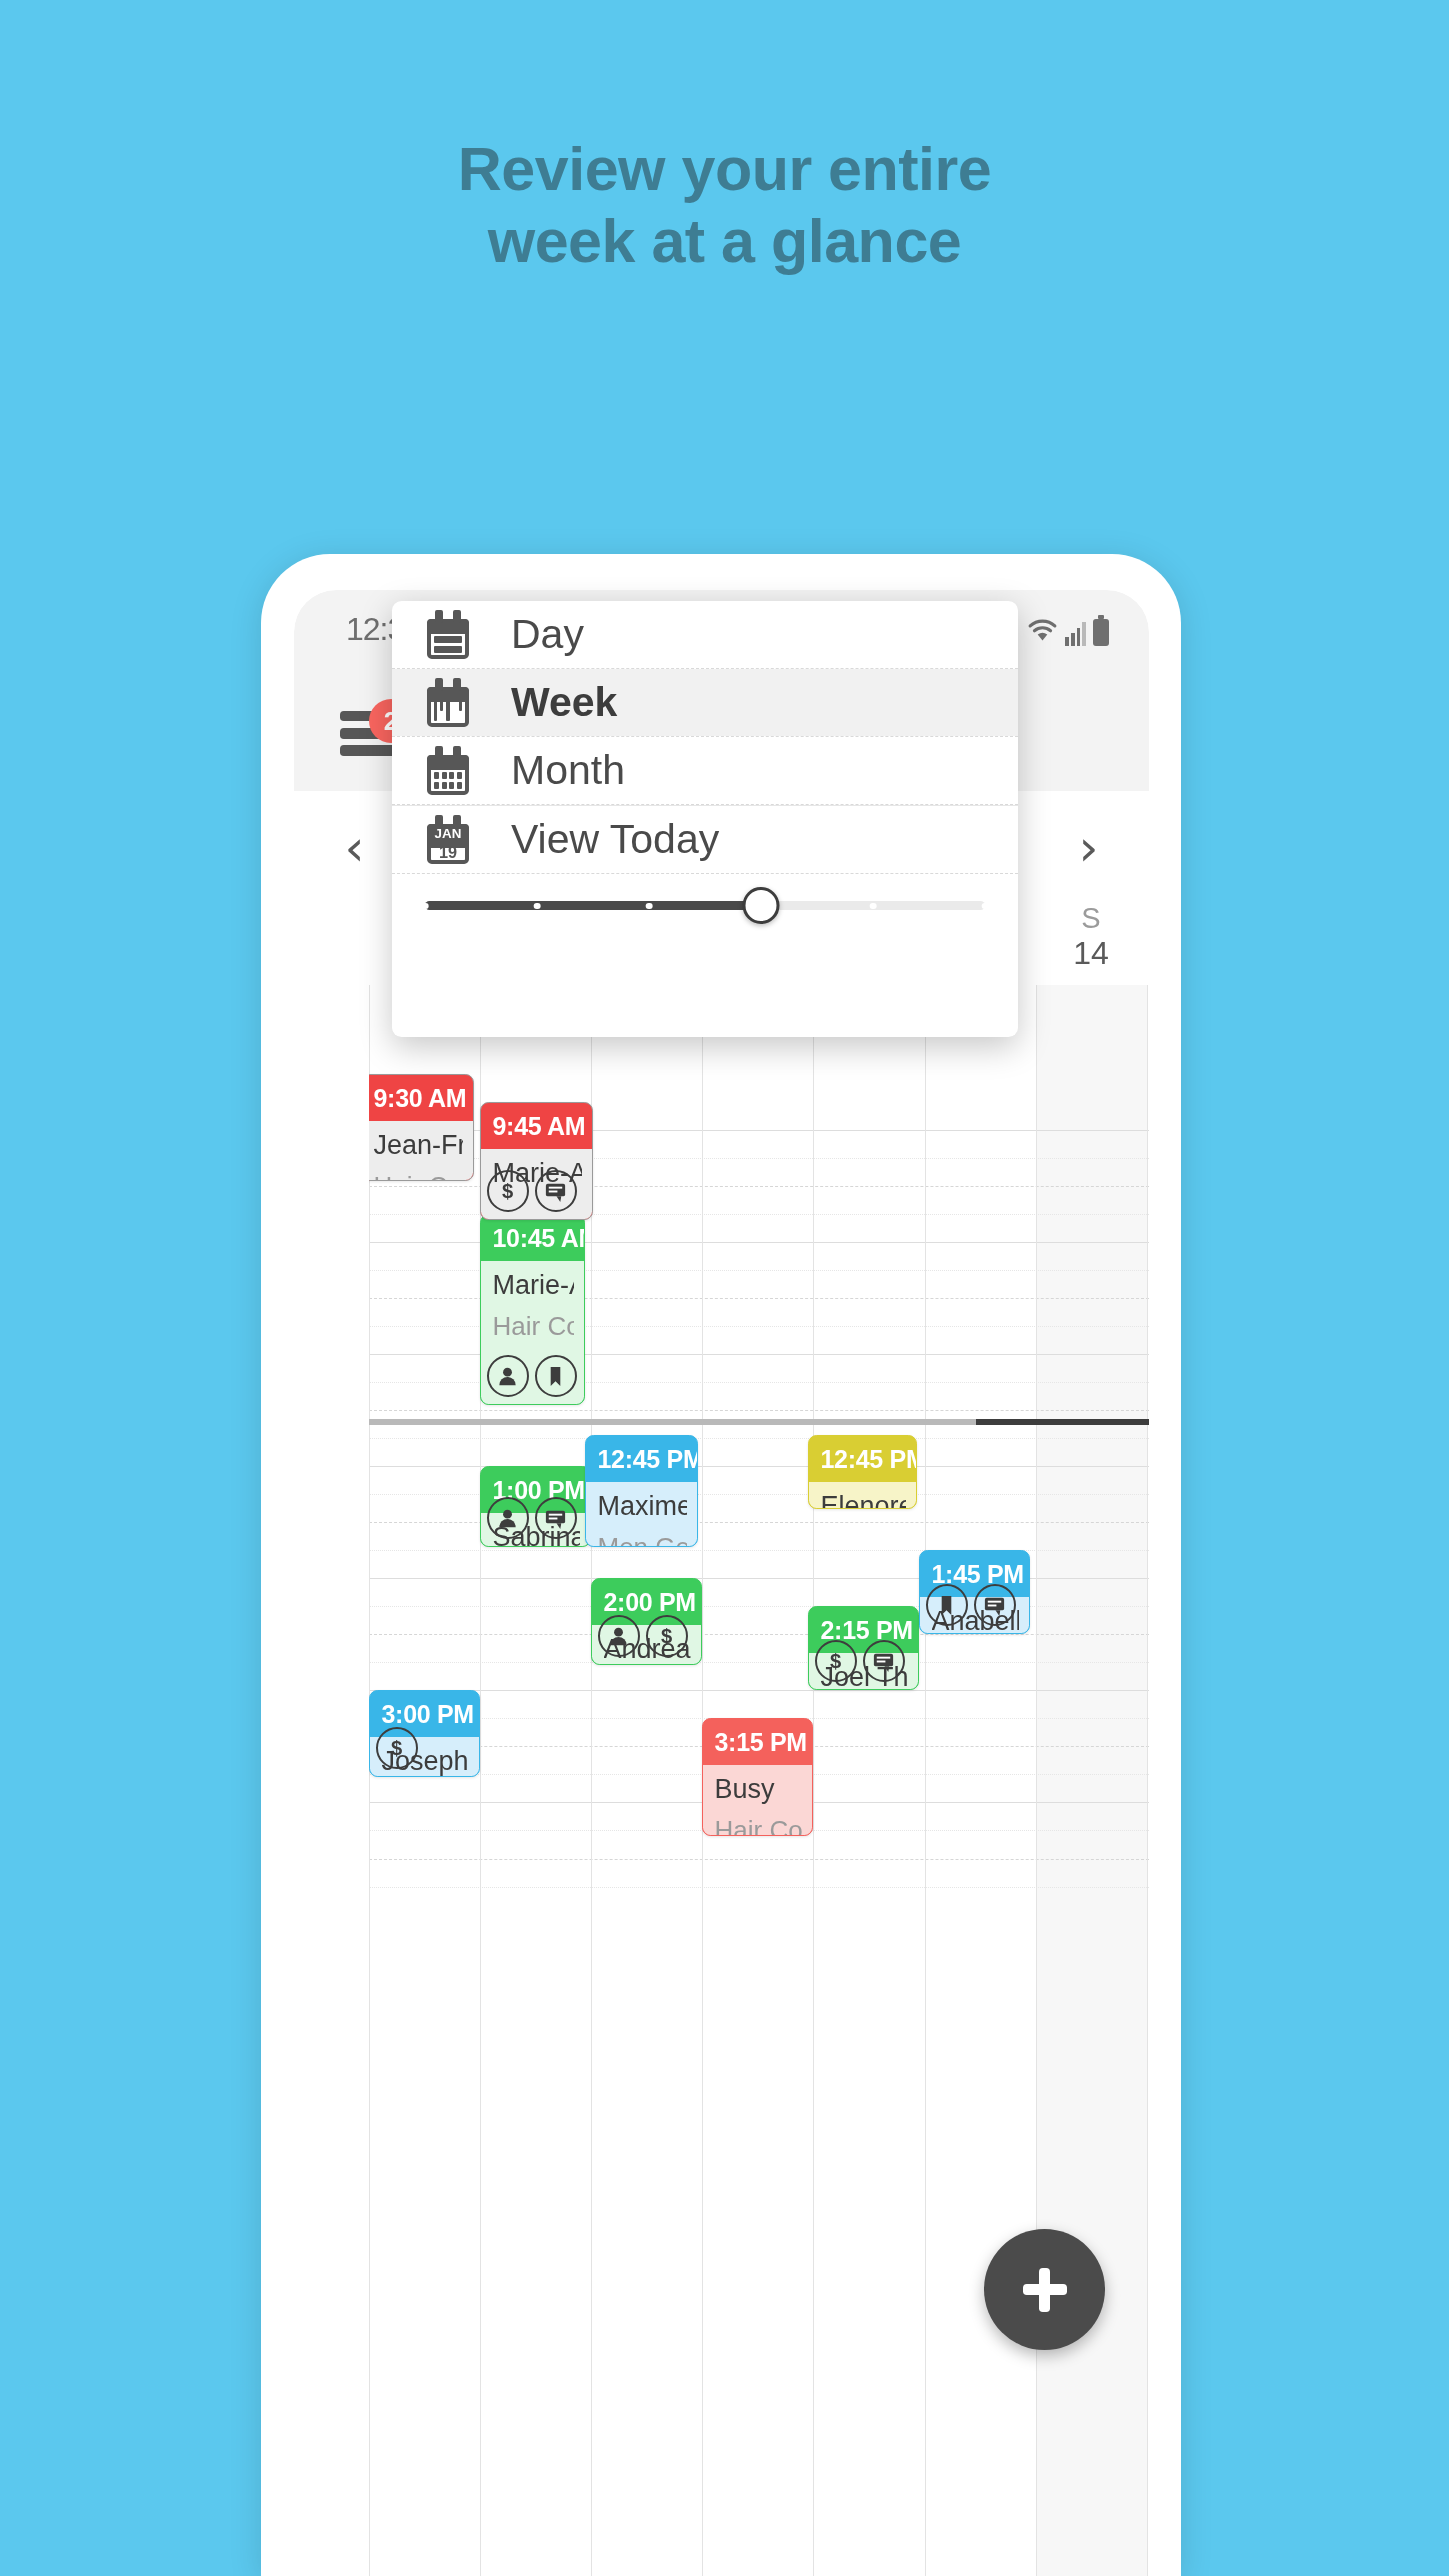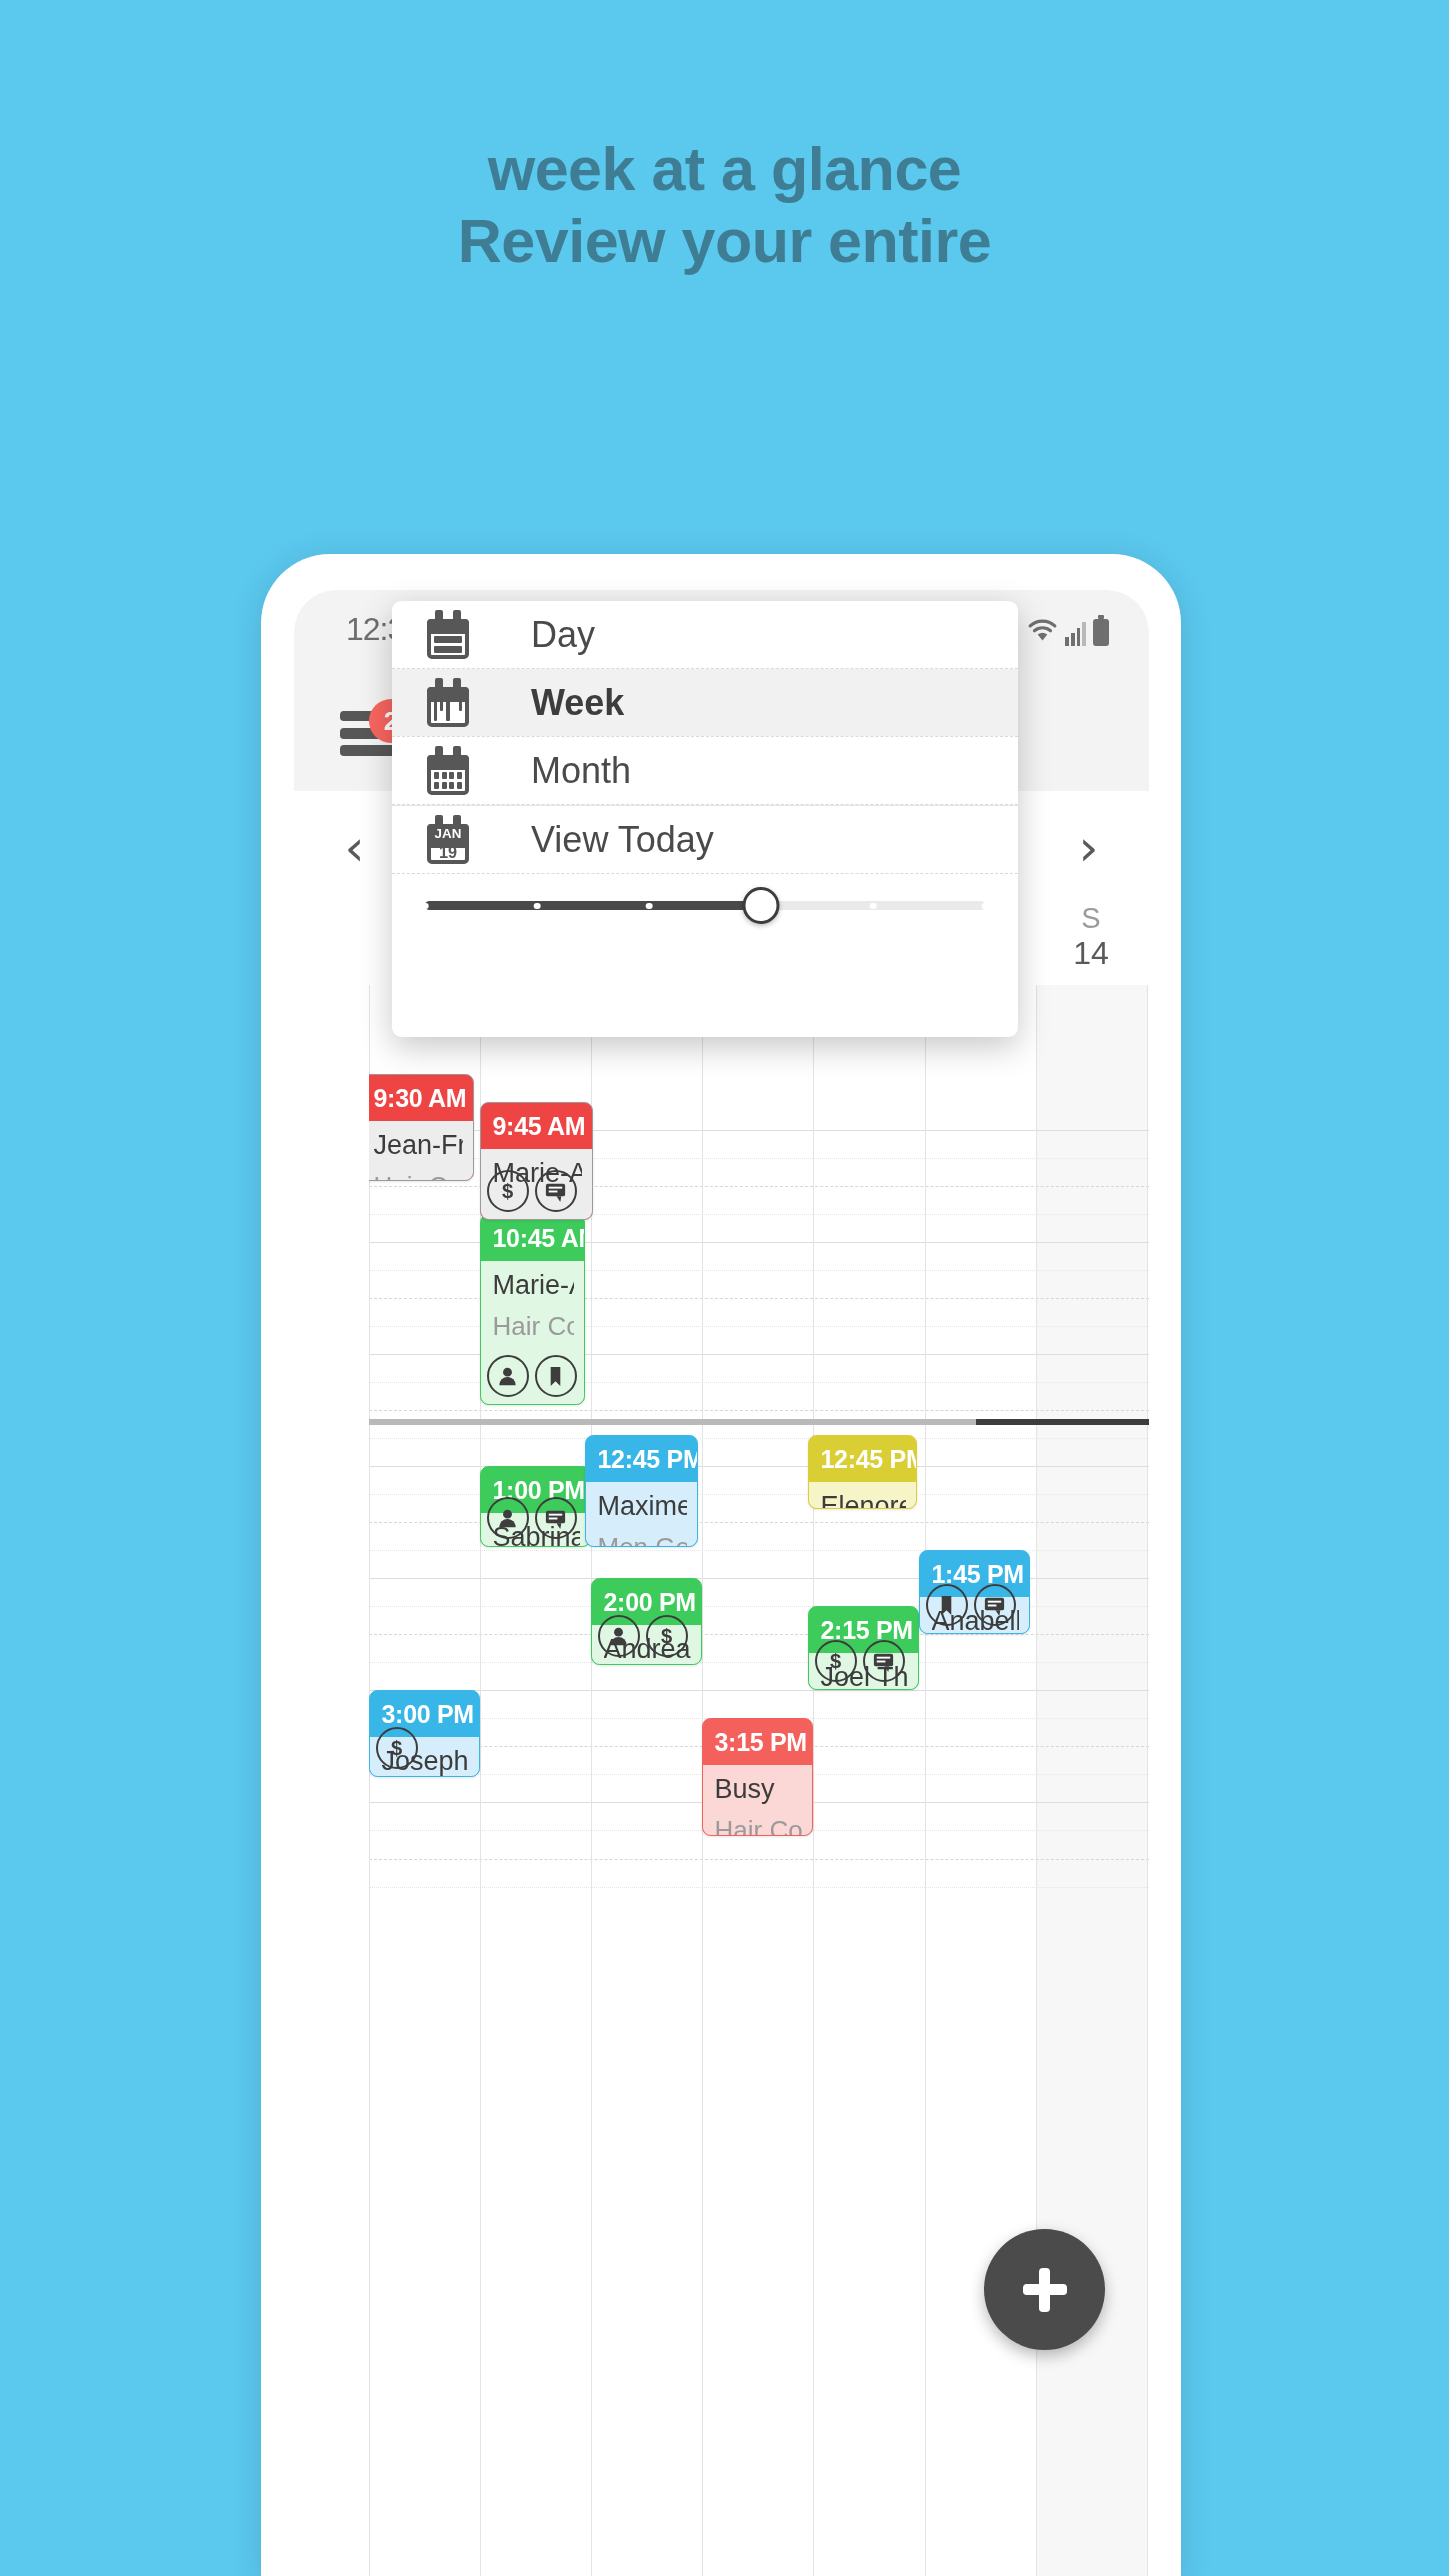--- a/index.html
+++ b/index.html
@@ -126,42 +126,42 @@
     display:flex;align-items:center;justify-content:center;}
   #fab .p1,#fab .p2{position:absolute;background:#fff;border-radius:3.8px;}
   #fab .p1{width:44px;height:11.5px}
   #fab .p2{width:11.5px;height:44px}
 
   
   #dropdown{position:absolute;left:392px;top:601px;width:626px;height:436px;background:#fff;
     border-radius:9.6px;box-shadow:0 9.6px 33px rgba(0,0,0,.22);z-index:20;overflow:hidden;}
   .mi{position:relative;height:67px;display:flex;align-items:center;padding-left:35px;box-sizing:border-box;}
   .mi .mic{width:42px;height:50px;flex:none;}
-  .mi .mlbl{margin-left:62px;font-size:36px;color:#4a4a4a;font-weight:300;}
+  .mi .mlbl{margin-left:42px;font-size:41px;color:#4a4a4a;font-weight:300;}
   .mi.sel{background:#f1f1f1;}
   .mi.sel .mlbl{font-weight:700;color:#3d3d3d;}
   .msep{height:0;border-top:1.9px dashed #d9d9d9;margin:0 0 0 0;}
   .msep.solid{border-top:1.9px solid #e6e6e6;}
   #zoomlbl{text-align:center;font-size:27px;color:#9e9e9e;font-weight:300;padding-top:17px;}
   #sliderwrap{position:relative;height:50px;margin:5.8px 33px 0 33px;}
   #strack{position:absolute;left:0;right:0;top:21px;height:9.6px;border-radius:4.8px;background:#eaeaea;}
   #sfill{position:absolute;left:0;top:21px;height:9.6px;border-radius:4.8px;background:#4a4a4a;}
   .stick{position:absolute;top:23px;width:6.7px;height:6.7px;border-radius:50%;background:#fff;
     transform:translateX(-50%);}
   .stick.off{background:#fff;}
   #sthumb{position:absolute;top:7.7px;width:37px;height:37px;border-radius:50%;background:#fff;
     border:3.8px solid #3d3d3d;box-sizing:border-box;transform:translateX(-50%);
     box-shadow:0 1.9px 4.8px rgba(0,0,0,.25);}
 </style>
 </head>
 <body style="background: rgb(91, 200, 238);">
 
 <div id="headline" style="color: rgb(62, 125, 147);">
+  <span class="l">Review your entire</span>
   <span class="l">week at a glance</span>
-  <span class="l">Review your entire</span>
 </div>
 
 <div id="phone">
 <div id="screen">
 
   <div id="statusbar">
     <div id="clock">12:34</div>
     <div id="camhole"></div>
     <div id="sysicons">
       <span>

